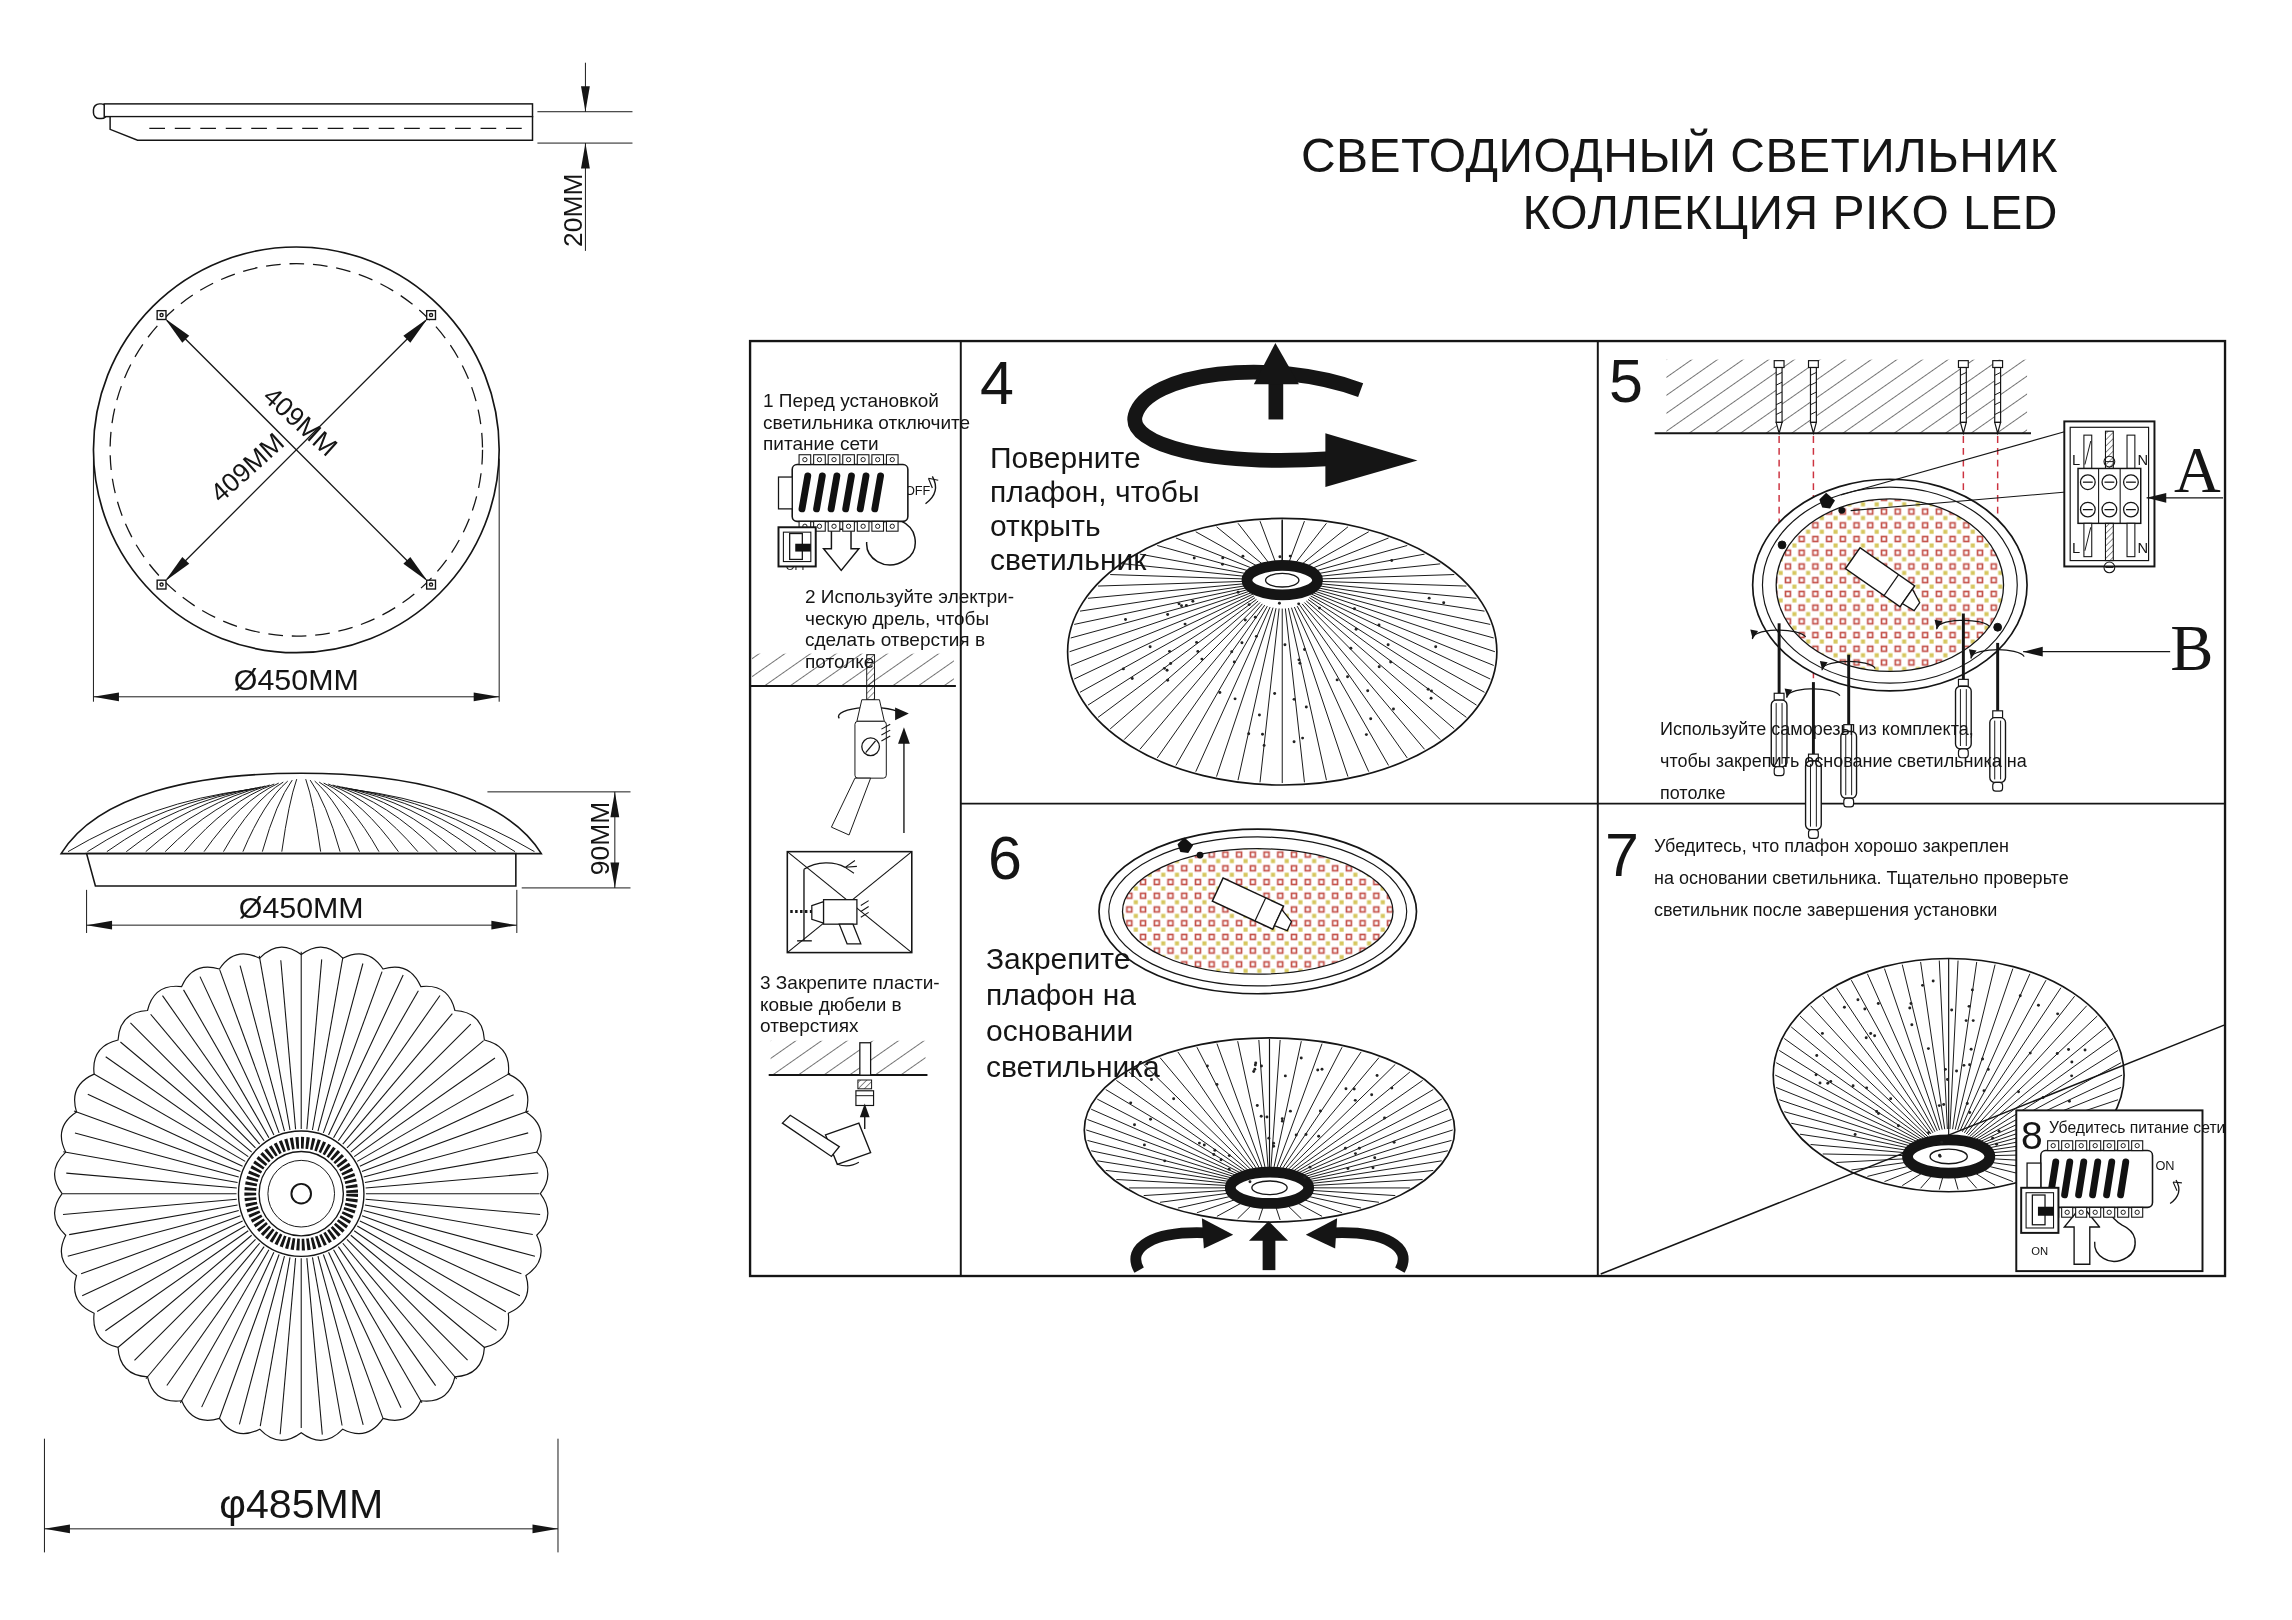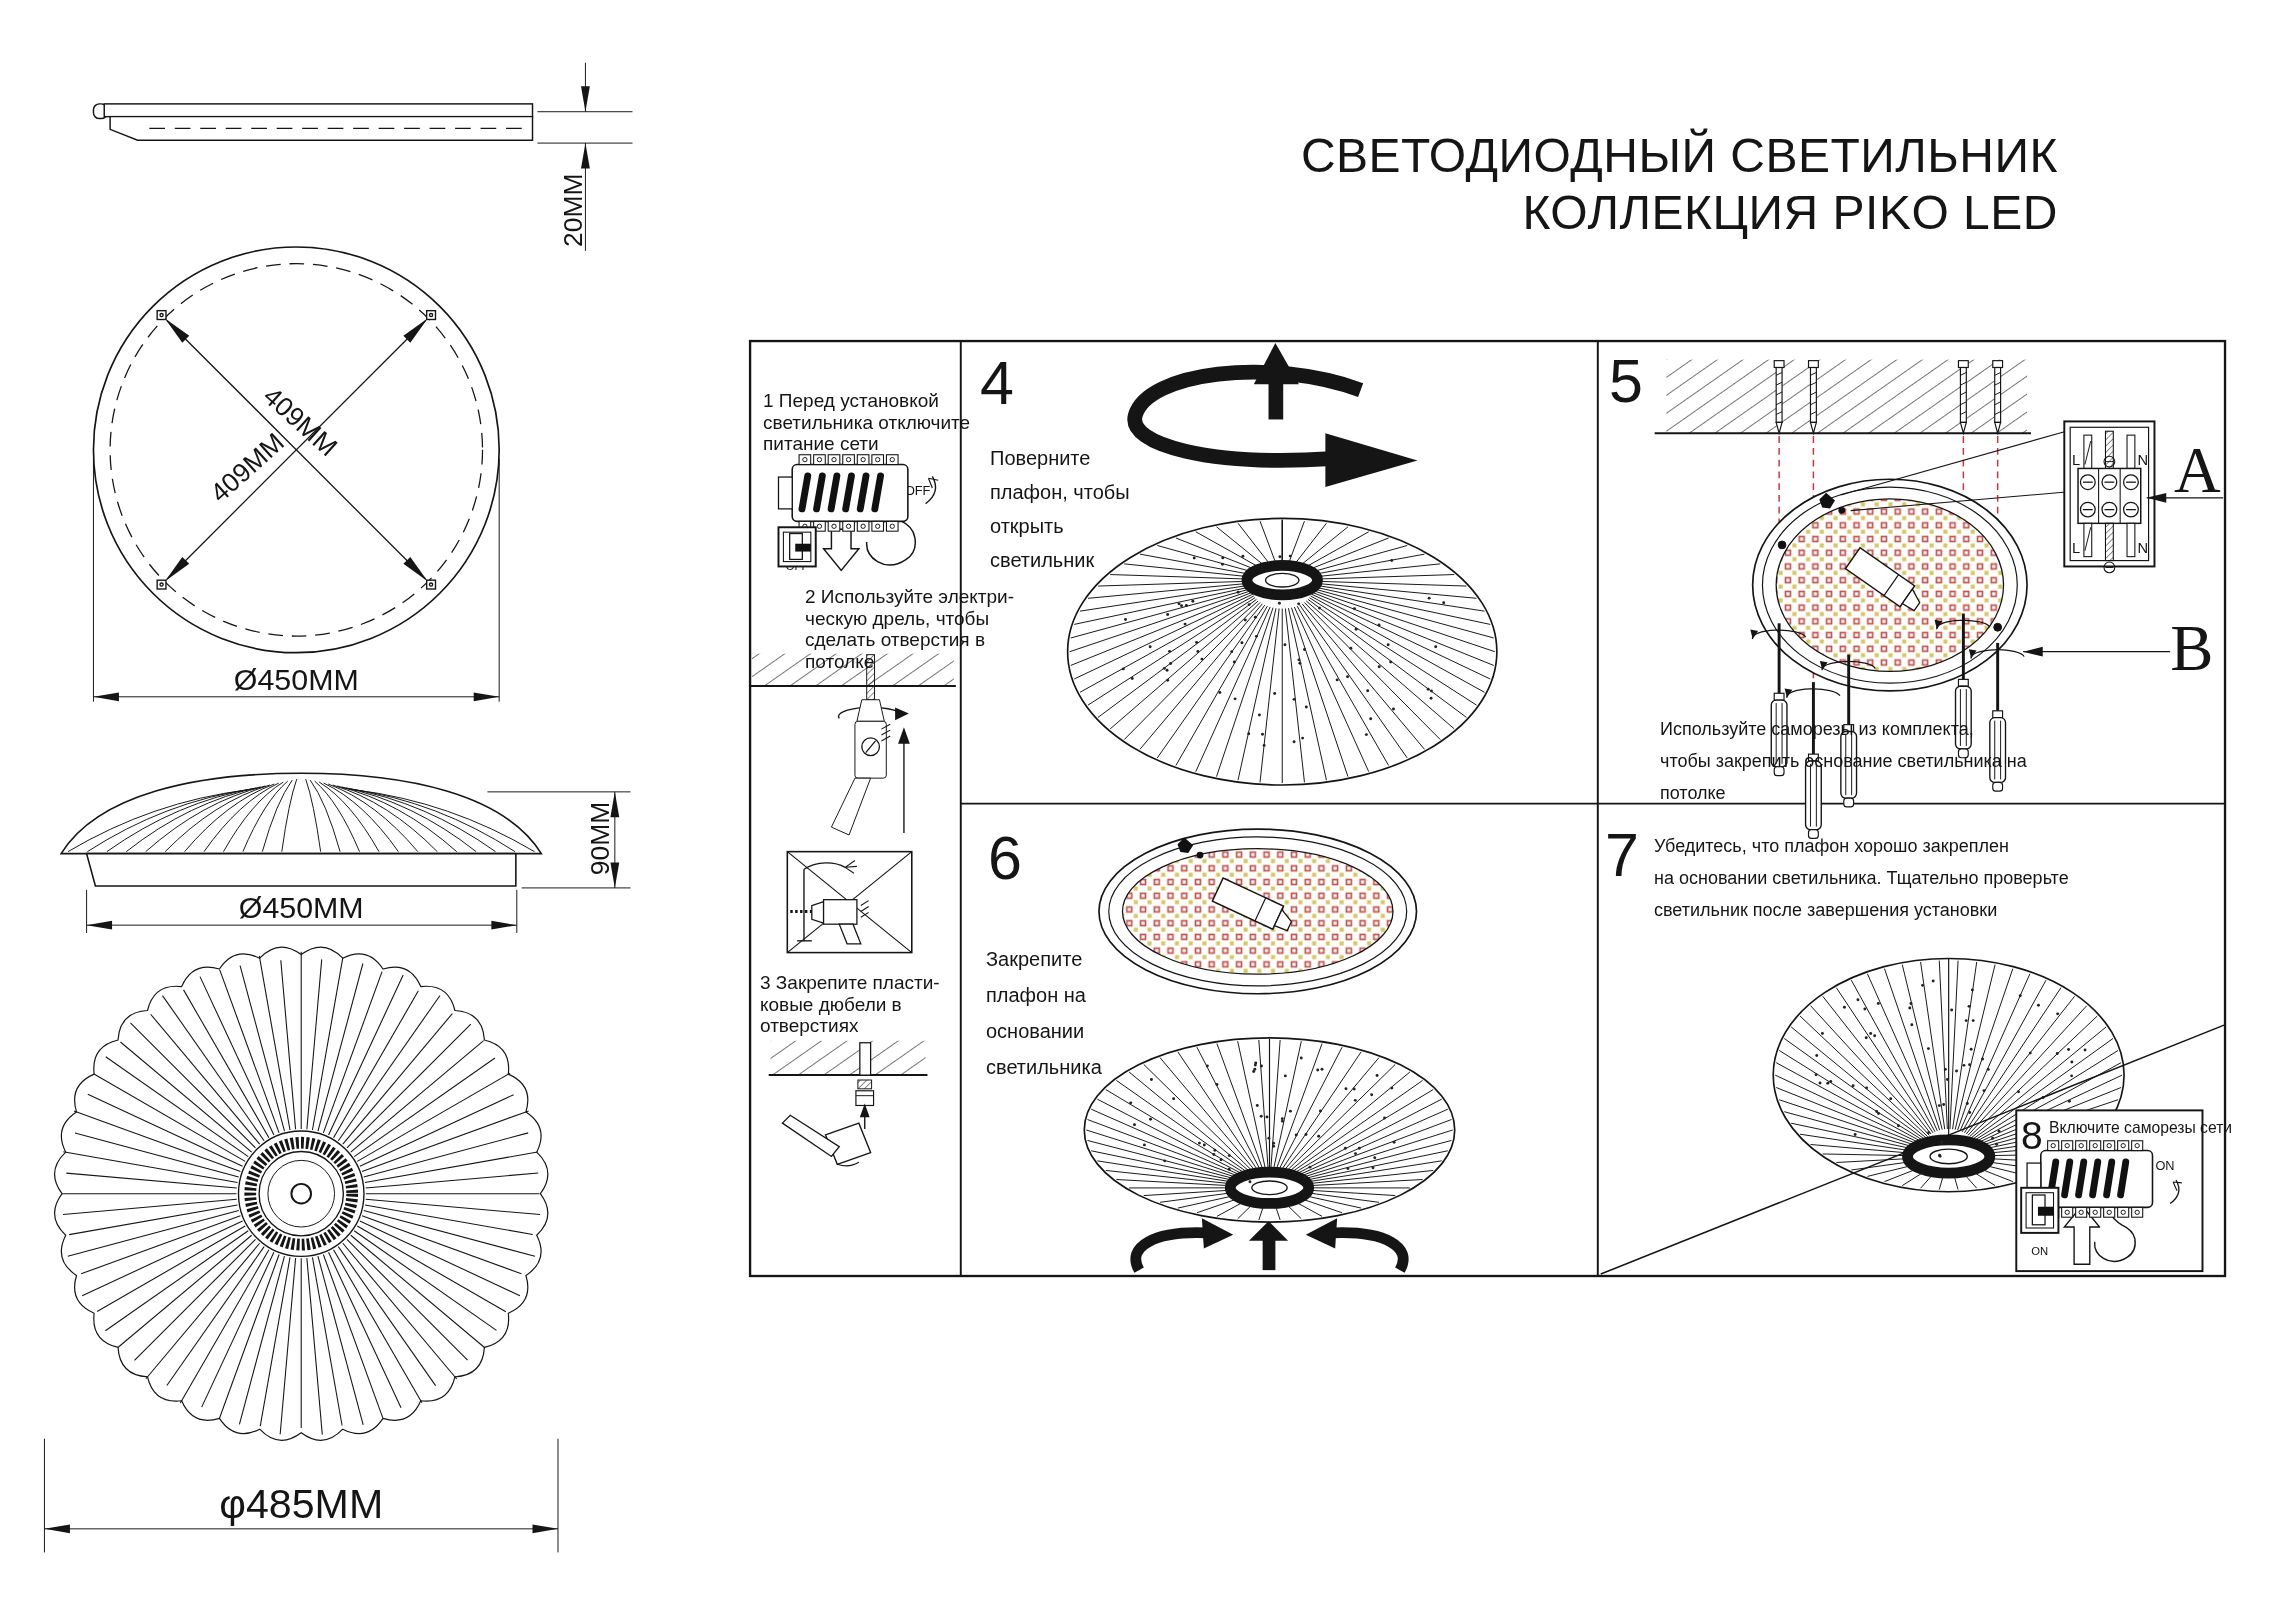--- a/index.html
+++ b/index.html
@@ -2,21 +2,21 @@
 <html><head>
 <meta charset="utf-8">
 <style>
   html,body{margin:0;padding:0;background:#ffffff;}
   .canvas{position:relative;width:2293px;height:1620px;background:#fff;
           font-family:"Liberation Sans", sans-serif;color:#111;overflow:hidden;}
   .t{position:absolute;white-space:nowrap;color:#151515;}
   .title{font-size:48px;line-height:57px;text-align:right;letter-spacing:0.5px;}
   .model{font-size:35px;}
   .sbtxt{font-size:19px;line-height:21.6px;}
-  .ptxt{font-size:20px;line-height:34px;}
+  .ptxt{font-size:30px;line-height:34px;}
   .ctxt{font-size:18px;line-height:32px;}
   .num{font-size:61px;line-height:61px;}
   .num8{font-size:39px;line-height:39px;}
   .s8cap{font-size:15.7px;line-height:16.7px;}
   svg{position:absolute;left:0;top:0;}
   svg text{fill:#151515;font-family:"Liberation Sans",sans-serif;}
   text.dim{font-size:31px;}
   text.dimr{font-size:27px;}
   text.big{font-size:42px;}
   text.serif{font-family:"Liberation Serif",serif;font-size:66px;}
@@ -987,16 +987,16 @@
   </div>
 
   <div class="t num" style="left:1605px;top:825px;">7</div>
   <div class="t ctxt" style="left:1654px;top:830px;">
     <div>Убедитесь, что плафон хорошо закреплен</div>
     <div>на основании светильника. Тщательно проверьте</div>
     <div>светильник после завершения установки</div>
   </div>
 
   <div class="t num8" style="left:2021px;top:1116px;">8</div>
-  <div class="t s8cap" style="left:2049px;top:1120px;">Включите саморезы сети</div>
+  <div class="t s8cap" style="left:2049px;top:1120px;">Убедитесь питание сети</div>
 
 </div>
 
 
 </body></html>

